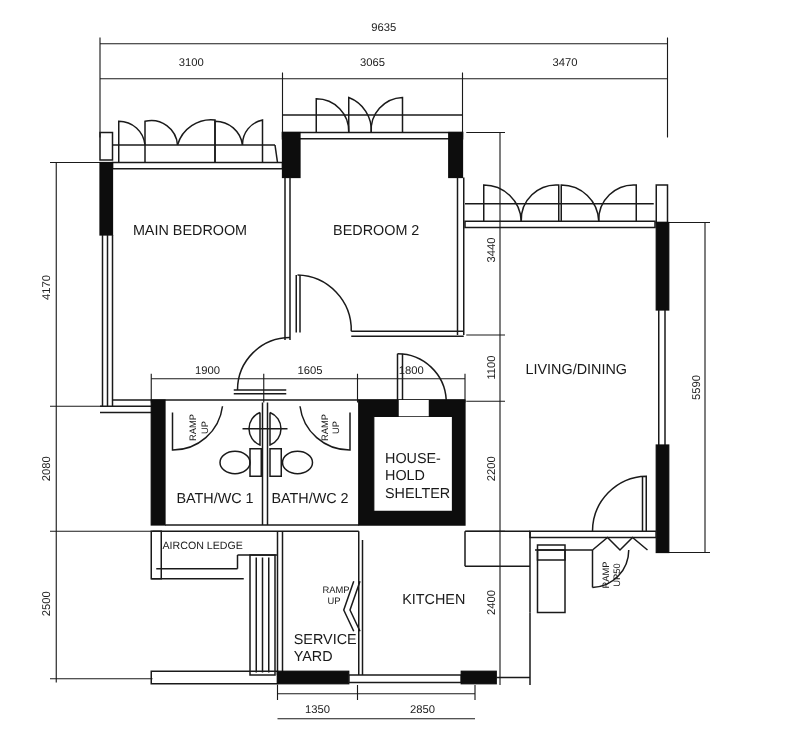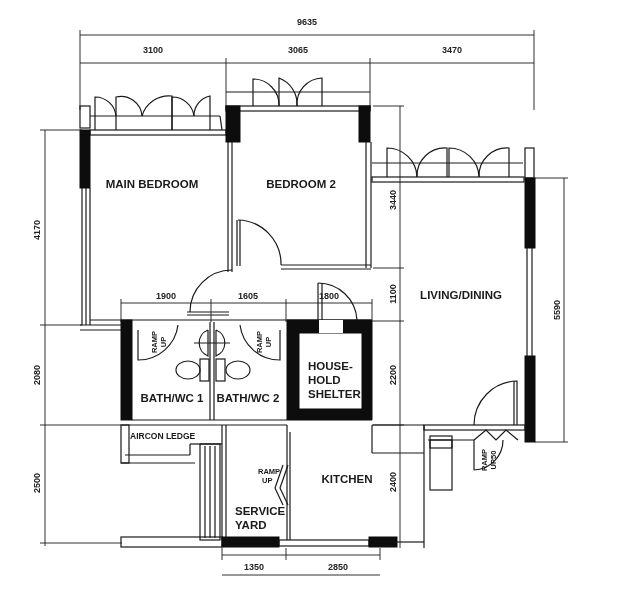--- a/index.html
+++ b/index.html
@@ -1,17 +1,17 @@
 <!DOCTYPE html>
 <html><head>
 <meta charset="utf-8">
 <style>
   html, body { margin: 0; padding: 0; background: #ffffff; }
   body { width: 629px; height: 600px; overflow: hidden; }
-  #plan { position: absolute; left: 0; top: 0; width: 629px; height: 427px; font-weight: bold; }
+  #plan { position: absolute; left: 0; top: 0; width: 629px; height: 427px; }
   svg { display: block; }
   .ln { stroke: #1a1a1a; stroke-width: 1.2; fill: none; }
   .thin { stroke: #1a1a1a; stroke-width: 0.9; fill: none; }
   .wall { fill: #0d0d0d; stroke: #0d0d0d; }
   .dim-text { font-family: "Liberation Sans", sans-serif; font-size: 9px; fill: #222; }
   .room-text { font-family: "Liberation Sans", sans-serif; font-size: 11.5px; fill: #1a1a1a; }
   .small-text { font-family: "Liberation Sans", sans-serif; font-size: 8.5px; fill: #1a1a1a; }
   .tiny-text { font-family: "Liberation Sans", sans-serif; font-size: 7.5px; fill: #1a1a1a; }
 </style>
 </head>

